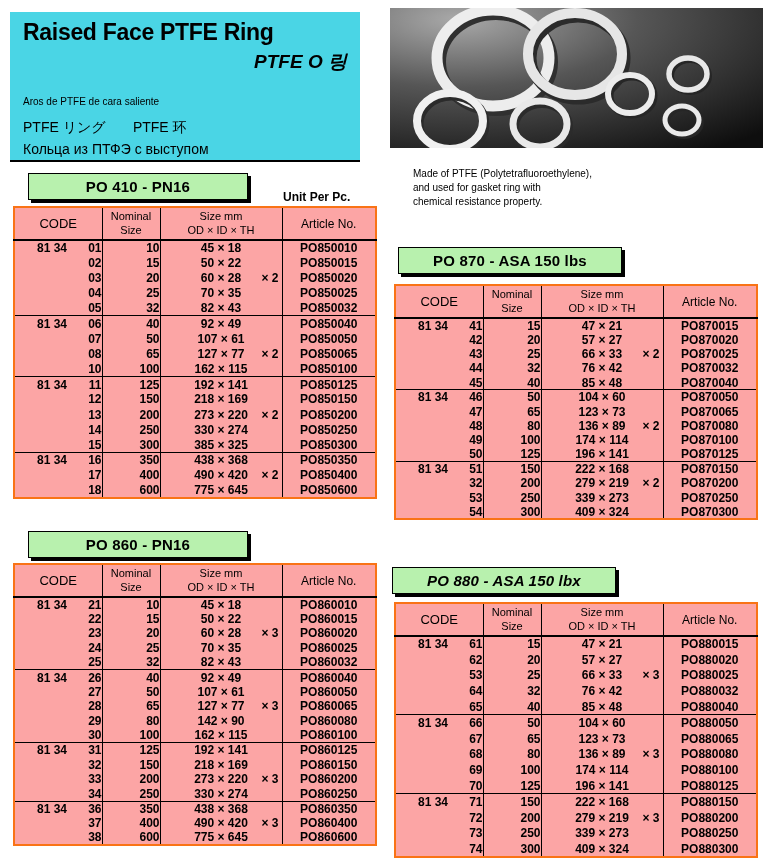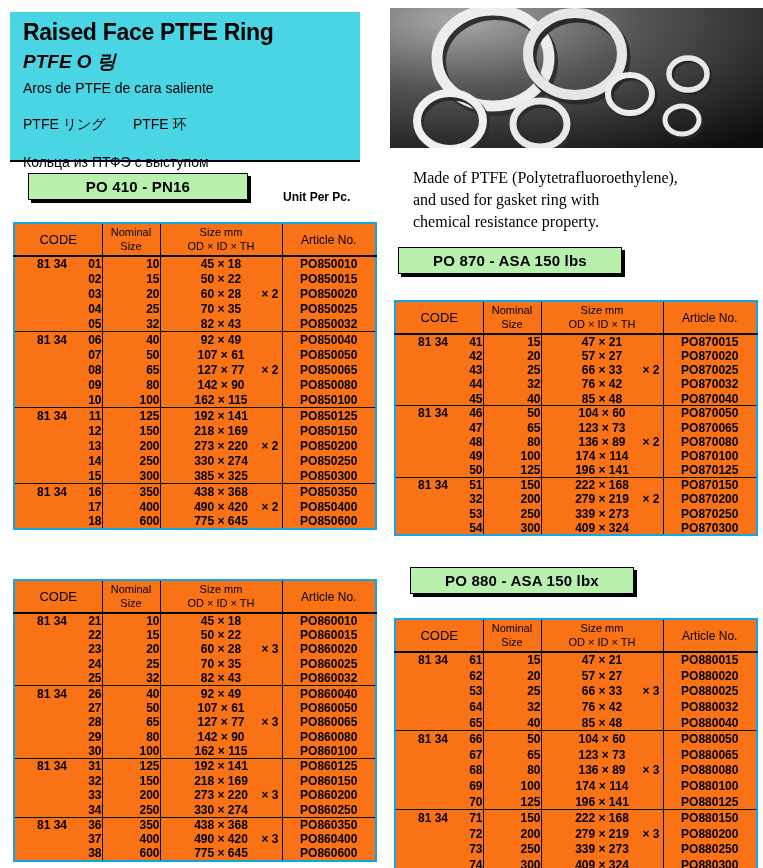--- a/index.html
+++ b/index.html
@@ -10,59 +10,59 @@
   }
   .page { position:absolute; left:0; top:0; width:763px; height:704px; background:#fff; }
 
   
   .header-box {
     position:absolute; left:10px; top:12px; width:350px; height:150px;
     background:var(--cyan,#4ad5e5); padding:7px 13px 0 13px;
     border-bottom:2px solid #000;
   }
   .h-title { font-size:23px; font-weight:bold; letter-spacing:-0.3px; margin-bottom:3px; }
-  .h-ko    { font-size:19px; font-weight:bold; font-style:italic; margin-bottom:5px; }
-  .h-es    { font-size:14px; margin-bottom:20px; }
-  .h-jp    { font-size:14px; margin-bottom:20px; white-space:pre; }
+  .h-ko    { font-size:19px; font-weight:bold; font-style:italic; margin-bottom:21px;text-align:right; }
+  .h-es    { font-size:10px; margin-bottom:12px; }
+  .h-jp    { font-size:14px; margin-bottom:4px; white-space:pre; }
   .h-ru    { font-size:14px; }
 
   
   .photo { position:absolute; left:390px; top:8px; width:373px; height:140px; }
   .photo svg { display:block; }
 
   
   .description {
     position:absolute; left:413px; top:167px; width:348px;
-    font-size:16px; line-height:1.38; white-space:pre-line;font-family:Liberation Serif, serif;
+    font-size:10px; line-height:1.38; white-space:pre-line;
   }
 
   
   .green-box {
     position:absolute; background:var(--green,#b8f1ae);
     border:1.5px solid #000; box-shadow:3px 3px 0 0 #000;
     display:flex; align-items:center; justify-content:center;
     font-size:15px; font-weight:bold; letter-spacing:0.2px;
   }
   .gb-850 { left:28px;  top:173px; width:220px; height:27px; }
   .gb-860 { left:28px;  top:531px; width:220px; height:27px; }
   .gb-870 { left:398px; top:247px; width:224px; height:27px; }
-  .gb-880 { left:410px; top:567px; width:224px; height:27px; }
+  .gb-880 { left:392px; top:567px; width:224px; height:27px;font-style:italic; }
 
   .unit-label { position:absolute; left:283px; top:190px; font-size:12px; font-weight:bold; }
 
   
   .table-host { position:absolute; }
   .t-po850 { left:13px;  top:206px; }
   .t-po860 { left:13px;  top:563px; }
   .t-po870 { left:394px; top:284px; }
   .t-po880 { left:394px; top:602px; }
 
   table.cat {
     border-collapse:collapse; table-layout:fixed; width:362px;
-    border:2px solid #0ea5e9; background:#f97316;margin-top:16px;
+    border:2px solid #f97316; background:#fca5a5;
   }
   .t-po870 table.cat, .t-po880 table.cat { width:364px; }
   table.cat col.c-code { width:88px; }
   table.cat col.c-nom  { width:58px; }
   table.cat col.c-size { width:122px; }
   table.cat col.c-art  { width:94px; }
 
   table.cat th, table.cat td {
     border-right:1px solid #000; padding:0; white-space:nowrap; overflow:hidden;
   }
@@ -129,20 +129,21 @@
       </g>
     </svg>
   </div>
 
   <div class="description">Made of PTFE (Polytetrafluoroethylene),
 and used for gasket ring with
 chemical resistance property.</div>
 
   <div class="green-box gb-850">PO 410 - PN16</div>
   <div class="unit-label">Unit Per Pc.</div>
+  <div class="green-box gb-860">PO 860 - PN16</div>
   <div class="green-box gb-870">PO 870 - ASA 150 lbs</div>
   <div class="green-box gb-880">PO 880 - ASA 150 lbx</div>
 
   <div class="table-host t-po850">
       <table class="cat">
         <colgroup>
           <col class="c-code">
           <col class="c-nom">
           <col class="c-size">
           <col class="c-art">
@@ -204,26 +205,20 @@
             <td class="td-code">07</td>
             <td class="td-nom">50</td>
             <td class="td-size"><span class="size-main">107 × 61</span></td>
             <td class="td-art">PO850050</td>
           </tr>
           <tr>
             <td class="td-code">08</td>
             <td class="td-nom">65</td>
             <td class="td-size"><span class="size-main">127 × 77</span><span class="size-note">× 2</span></td>
             <td class="td-art">PO850065</td>
-          </tr>
-          <tr>
-            <td class="td-code">09</td>
-            <td class="td-nom">80</td>
-            <td class="td-size"><span class="size-main">142 × 90</span></td>
-            <td class="td-art">PO850080</td>
           </tr>
           <tr>
             <td class="td-code">10</td>
             <td class="td-nom">100</td>
             <td class="td-size"><span class="size-main">162 × 115</span></td>
             <td class="td-art">PO850100</td>
           </tr>
         </tbody>
         <tbody>
           <tr>

